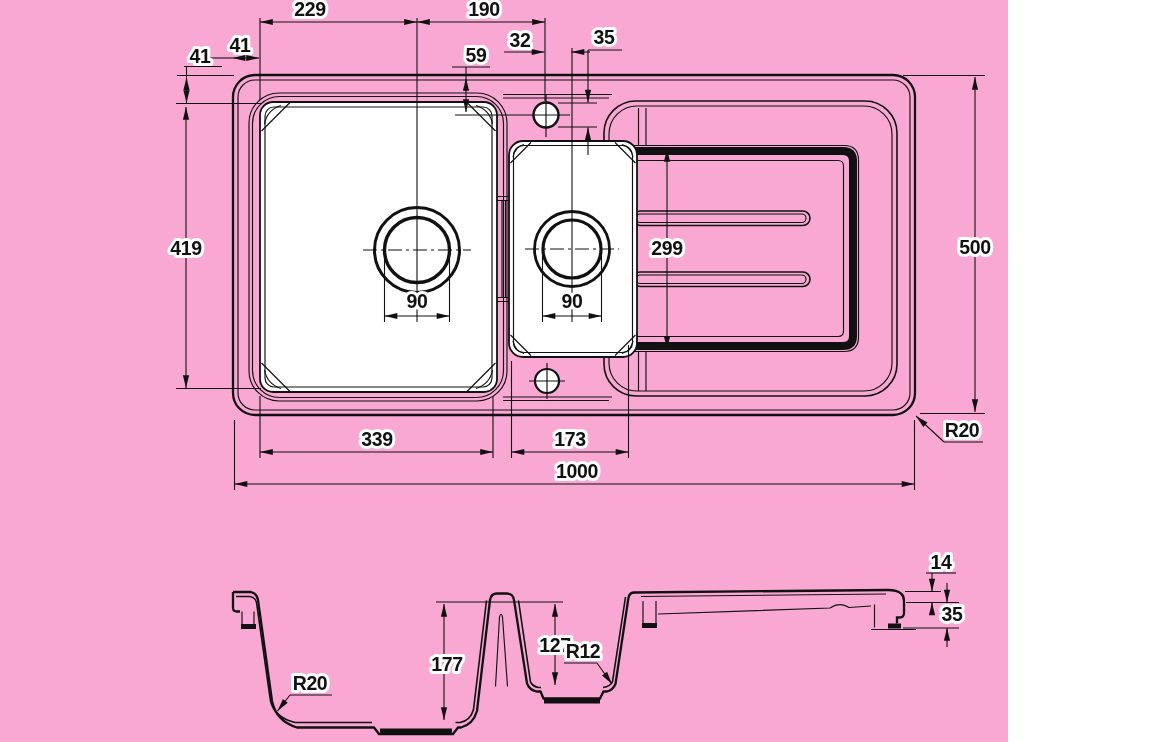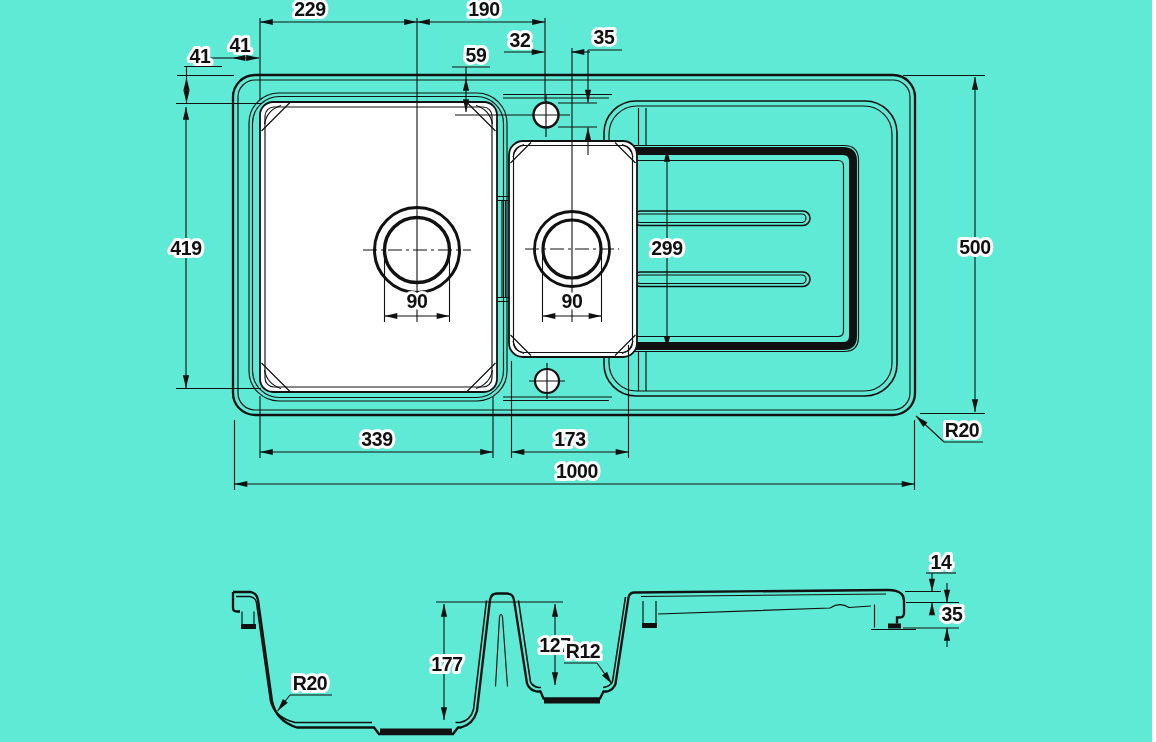--- a/index.html
+++ b/index.html
@@ -1,16 +1,16 @@
 <!DOCTYPE html>
 <html><head>
 <meta charset="utf-8">
 <style>
   html,body{margin:0;padding:0;background:#ffffff;}
-  .stage{width:1152px;height:742px;position:relative;background:#5eead4;overflow:hidden;}
+  .stage{width:1008px;height:742px;position:relative;background:#f9a8d4;overflow:hidden;}
   svg{display:block;}
   .ln{stroke:#111;fill:none;stroke-width:1.15;}
   .ln2{stroke:#111;fill:none;stroke-width:1.6;}
   .obj{stroke:#111;fill:none;stroke-width:2.3;}
   .rim{stroke:#111;fill:none;stroke-width:1.8;}
   .thk{stroke:#111;fill:none;stroke-width:5;}
   .thk8{stroke:#111;fill:none;stroke-width:8;}
   .dim{stroke:#111;fill:none;stroke-width:1.1;}
   .cl{stroke:#111;fill:none;stroke-width:1.05;stroke-dasharray:14 4 3 4;}
   .wfill{fill:#ffffff;}

